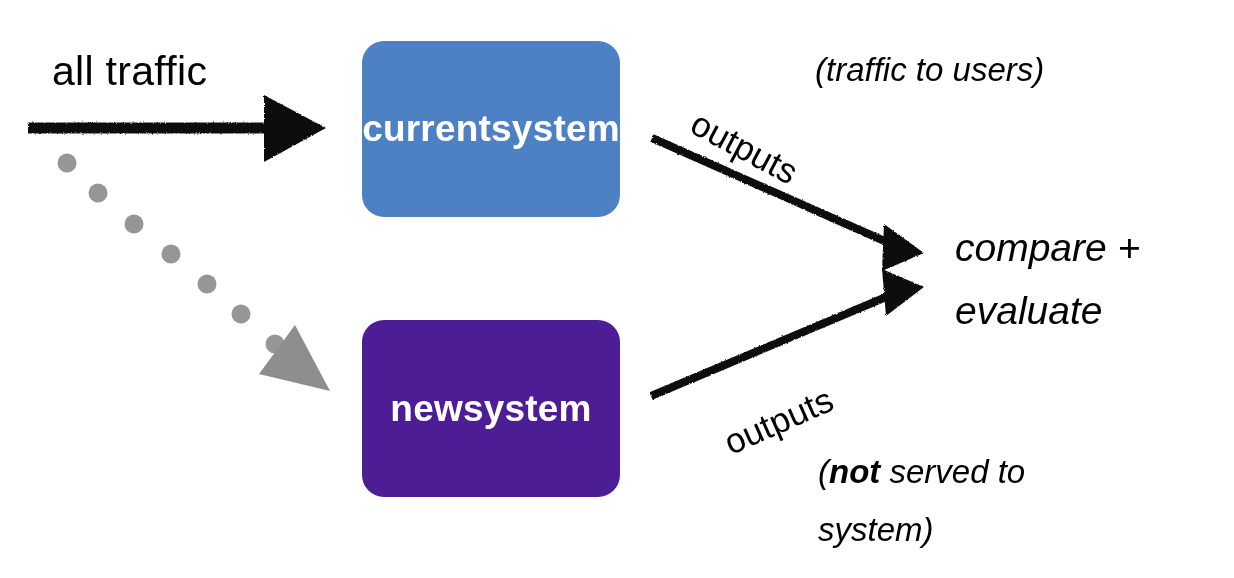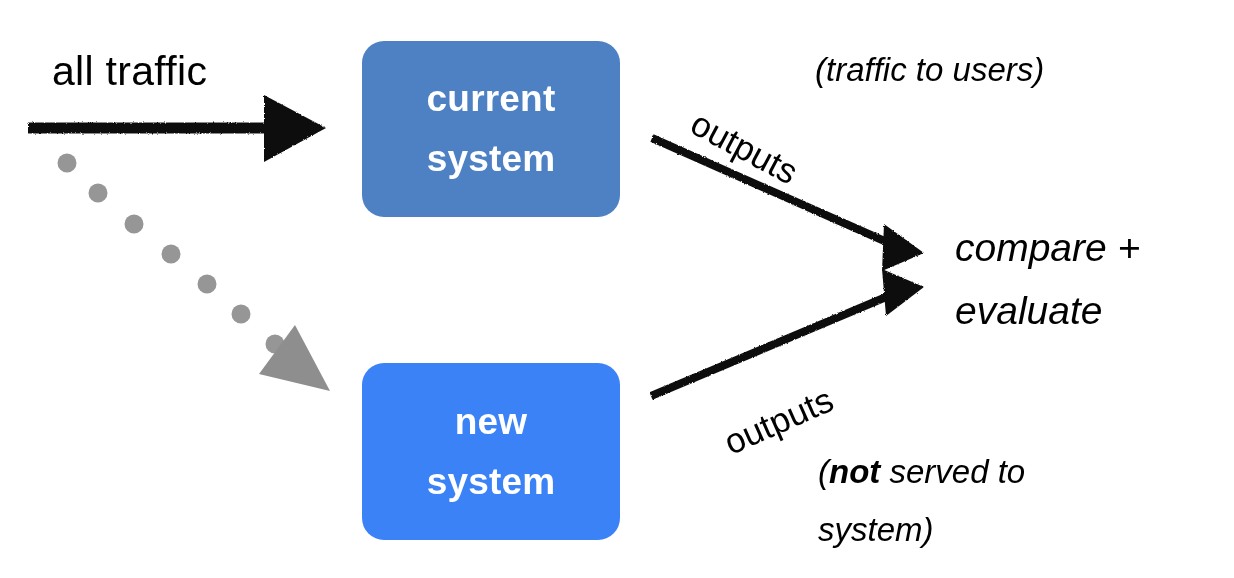--- a/index.html
+++ b/index.html
@@ -23,21 +23,21 @@
     top: 0;
     width: 1234px;
     height: 578px;
     pointer-events: none;
   }
 
   
   .proc-box {
     position: absolute;
     display: flex;
-    flex-direction: column;
+    flex-direction: row;
     align-items: center;
     justify-content: center;
     border-radius: 22px;
     color: #ffffff;
     font-weight: bold;
     font-size: 37px;
     line-height: 1.62;
     letter-spacing: 0.2px;
     text-align: center;
   }
@@ -46,22 +46,21 @@
     top: 41px;
     width: 258px;
     height: 176px;
     background: #4e80c4;
   }
   #box-new {
     left: 362px;
     top: 320px;
     width: 258px;
     height: 177px;
-    background: #3b82f6;
-    margin-top: 43px;
+    background: #4c1d95;
   }
   .proc-line { display: block; }
 
   
   .lbl {
     position: absolute;
     white-space: nowrap;
     color: #000000;
   }
   #label-all-traffic {

